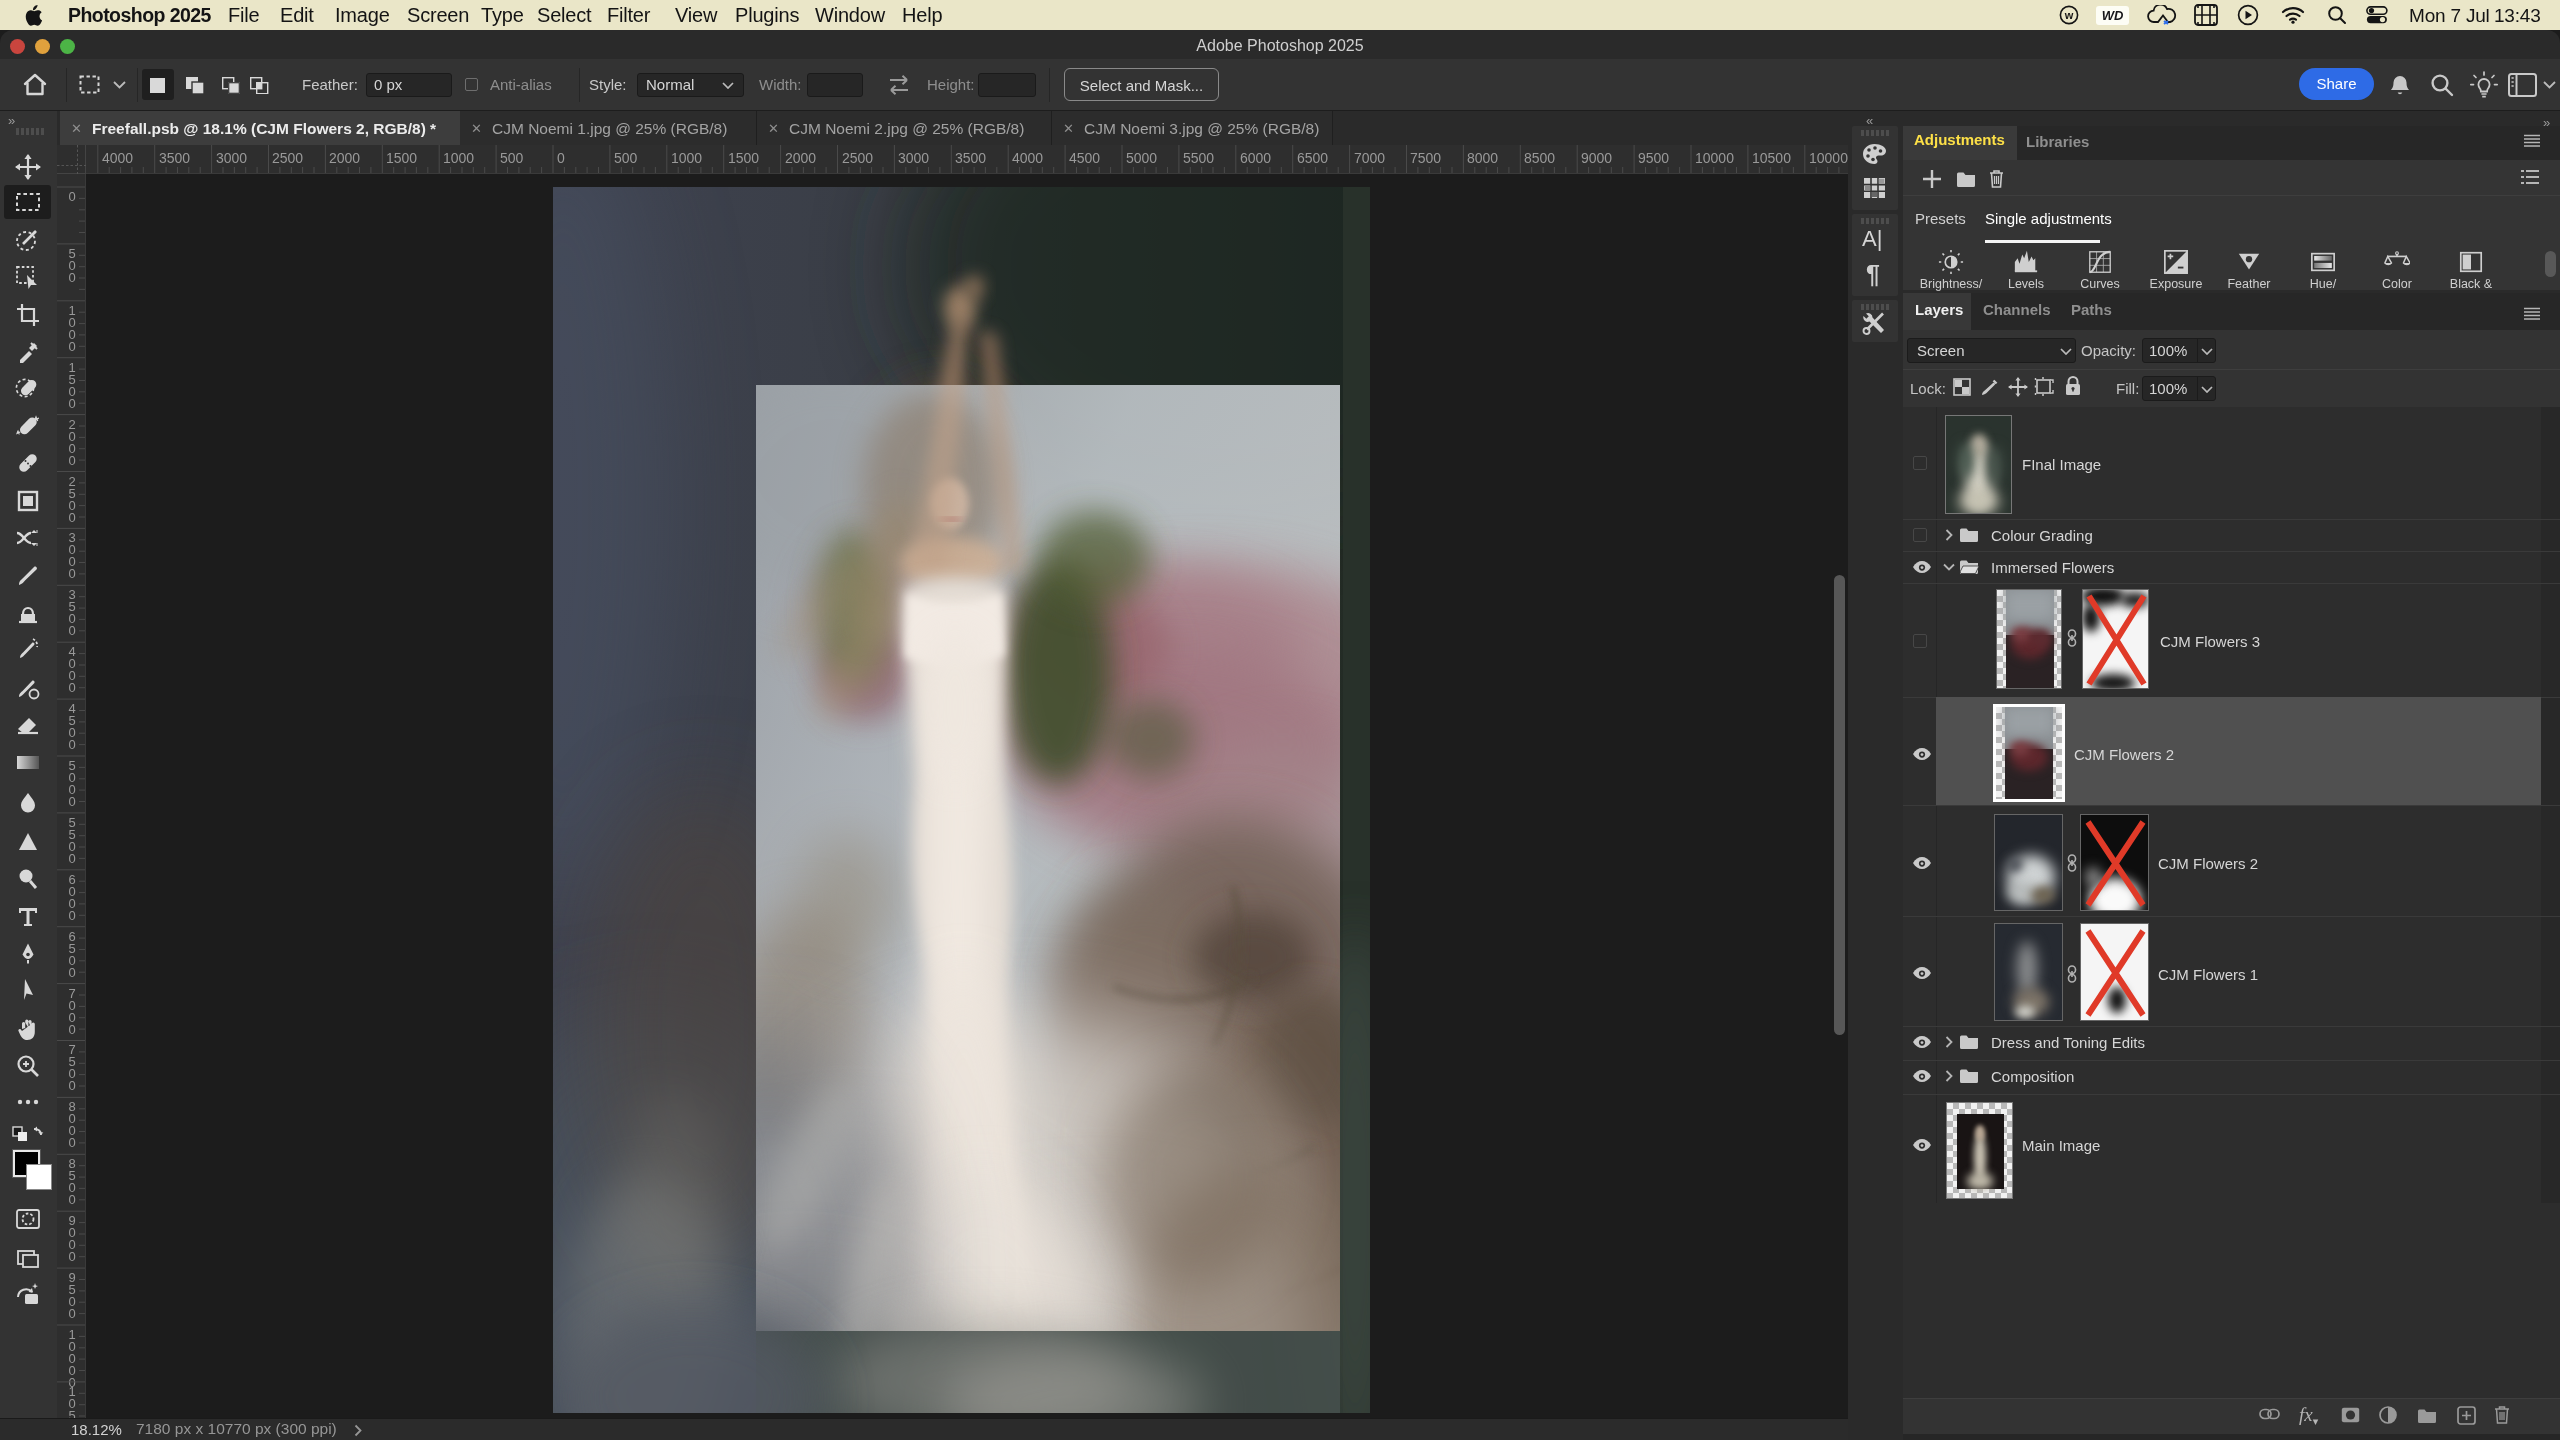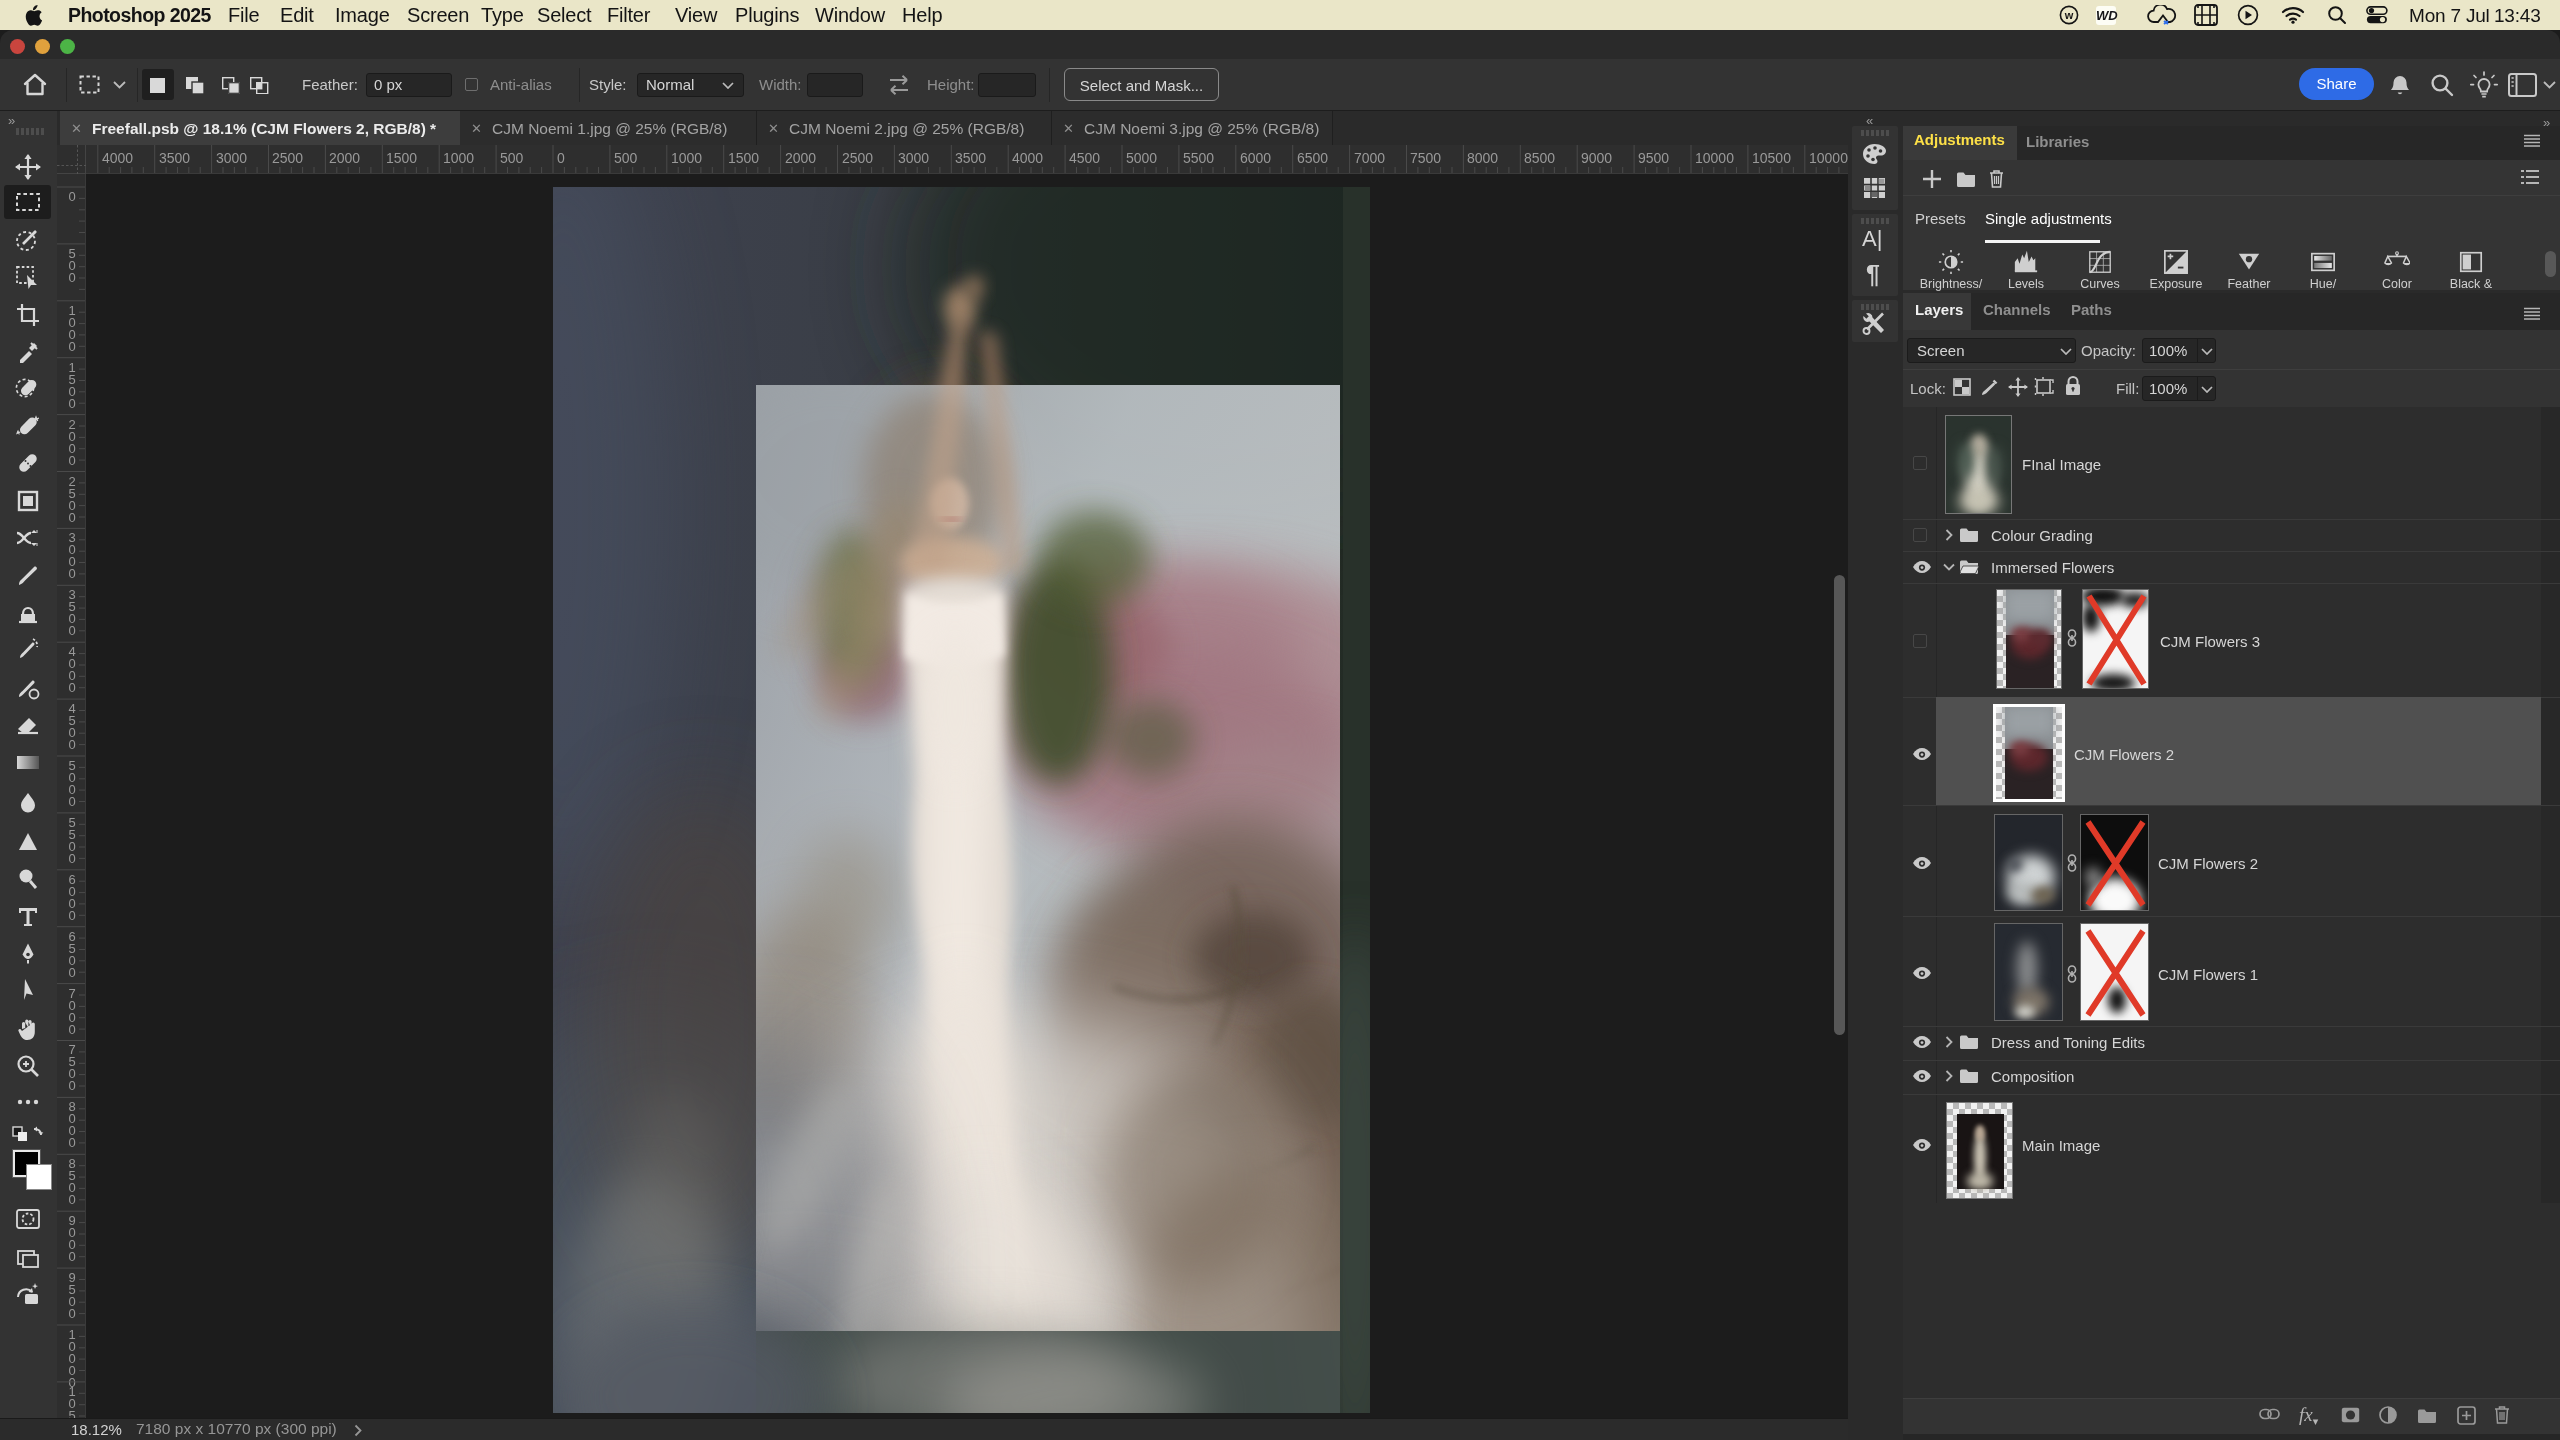--- a/index.html
+++ b/index.html
@@ -64,21 +64,21 @@
 <div class="mi" style="left:537px;font-weight:400">Select</div>
 <div class="mi" style="left:607px;font-weight:400">Filter</div>
 <div class="mi" style="left:675px;font-weight:400">View</div>
 <div class="mi" style="left:735px;font-weight:400">Plugins</div>
 <div class="mi" style="left:815px;font-weight:400">Window</div>
 <div class="mi" style="left:902px;font-weight:400">Help</div>
 <svg class="abs" style="left:2059px;top:5px" width="20" height="20" viewBox="0 0 20 20">
         <circle cx="10" cy="10" r="8.6" fill="none" stroke="#141414" stroke-width="1.6"></circle>
         <text x="10" y="14" font-size="11" font-weight="bold" text-anchor="middle" fill="#141414" font-family="Liberation Sans">w</text>
       </svg>
-<div class="abs" style="left:2096px;top:6px;width:20px;height:19px;background:#fdfdf5;border-radius:3px;color:#17171a;font-size:13px;font-weight:700;font-style:italic;text-align:center;line-height:19px">WD</div>
+<div class="abs" style="left:2096px;top:6px;width:33px;height:19px;background:#fdfdf5;border-radius:3px;color:#17171a;font-size:13px;font-weight:700;font-style:italic;text-align:center;line-height:19px">WD</div>
 <svg class="abs" style="left:2147px;top:5px" width="30" height="22" viewBox="0 0 30 22">
         <path d="M20 4a7 7 0 0 0-13.4 1.6A5.6 5.6 0 0 0 7 17h4l5-6.5L21 17h2a6.5 6.5 0 0 0-3-13z" fill="none" stroke="#141414" stroke-width="1.8"></path>
         <path d="M17 16l4 3m0-3l-4 3" stroke="#2f6fed" stroke-width="2" fill="none"></path>
       </svg>
 <svg class="abs" style="left:2194px;top:4px" width="24" height="22" viewBox="0 0 24 22">
         <rect x="1" y="1" width="22" height="20" rx="3" fill="none" stroke="#141414" stroke-width="1.8"></rect>
         <path d="M8 1v20M16 1v20M1 11h22M4 1v3M4 18v3M20 1v3M20 18v3" stroke="#141414" stroke-width="1.6"></path>
       </svg>
 <svg class="abs" style="left:2237px;top:4px" width="22" height="22" viewBox="0 0 22 22">
         <circle cx="11" cy="11" r="9.4" fill="none" stroke="#141414" stroke-width="1.7"></circle>
@@ -100,20 +100,21 @@
         <rect x="0.9" y="9.9" width="20" height="7.4" rx="3.7" fill="#141414"></rect>
         <circle cx="16.5" cy="13.6" r="2.6" fill="#eae6c8"></circle>
       </svg>
 <div class="mi" style="left:2409px;font-size:19px">Mon 7 Jul</div>
 <div class="mi" style="left:2494px;font-size:19px">13:43</div>
 </div>
 <div class="abs" id="titlebar"></div>
 <div class="tl" style="left:10px;background:#c9453e"></div>
 <div class="tl" style="left:35px;background:#e0a13d"></div>
 <div class="tl" style="left:60px;background:#4cb446"></div>
+<div id="tbtitle">Adobe Photoshop 2025</div>
 <div class="abs" id="optbar"></div>
 <svg class="abs" style="left:22px;top:72px" width="26" height="26" viewBox="0 0 26 26">
       <path d="M3 12L13 3l10 9" fill="none" stroke="#d6d6d6" stroke-width="2.4" stroke-linecap="round" stroke-linejoin="round"></path>
       <path d="M5.5 11v11h15V11" fill="none" stroke="#d6d6d6" stroke-width="2.4" stroke-linejoin="round"></path>
     </svg>
 <div class="osep" style="left:66px"></div>
 <svg class="abs" style="left:79px;top:75px" width="21" height="19" viewBox="0 0 21 19">
       <rect x="1.5" y="1.5" width="18" height="16" fill="none" stroke="#d6d6d6" stroke-width="2" stroke-dasharray="3.4 2.6"></rect>
     </svg>
 <svg class="abs" style="left:113px;top:81px" width="13" height="8" viewBox="0 0 13 8">

